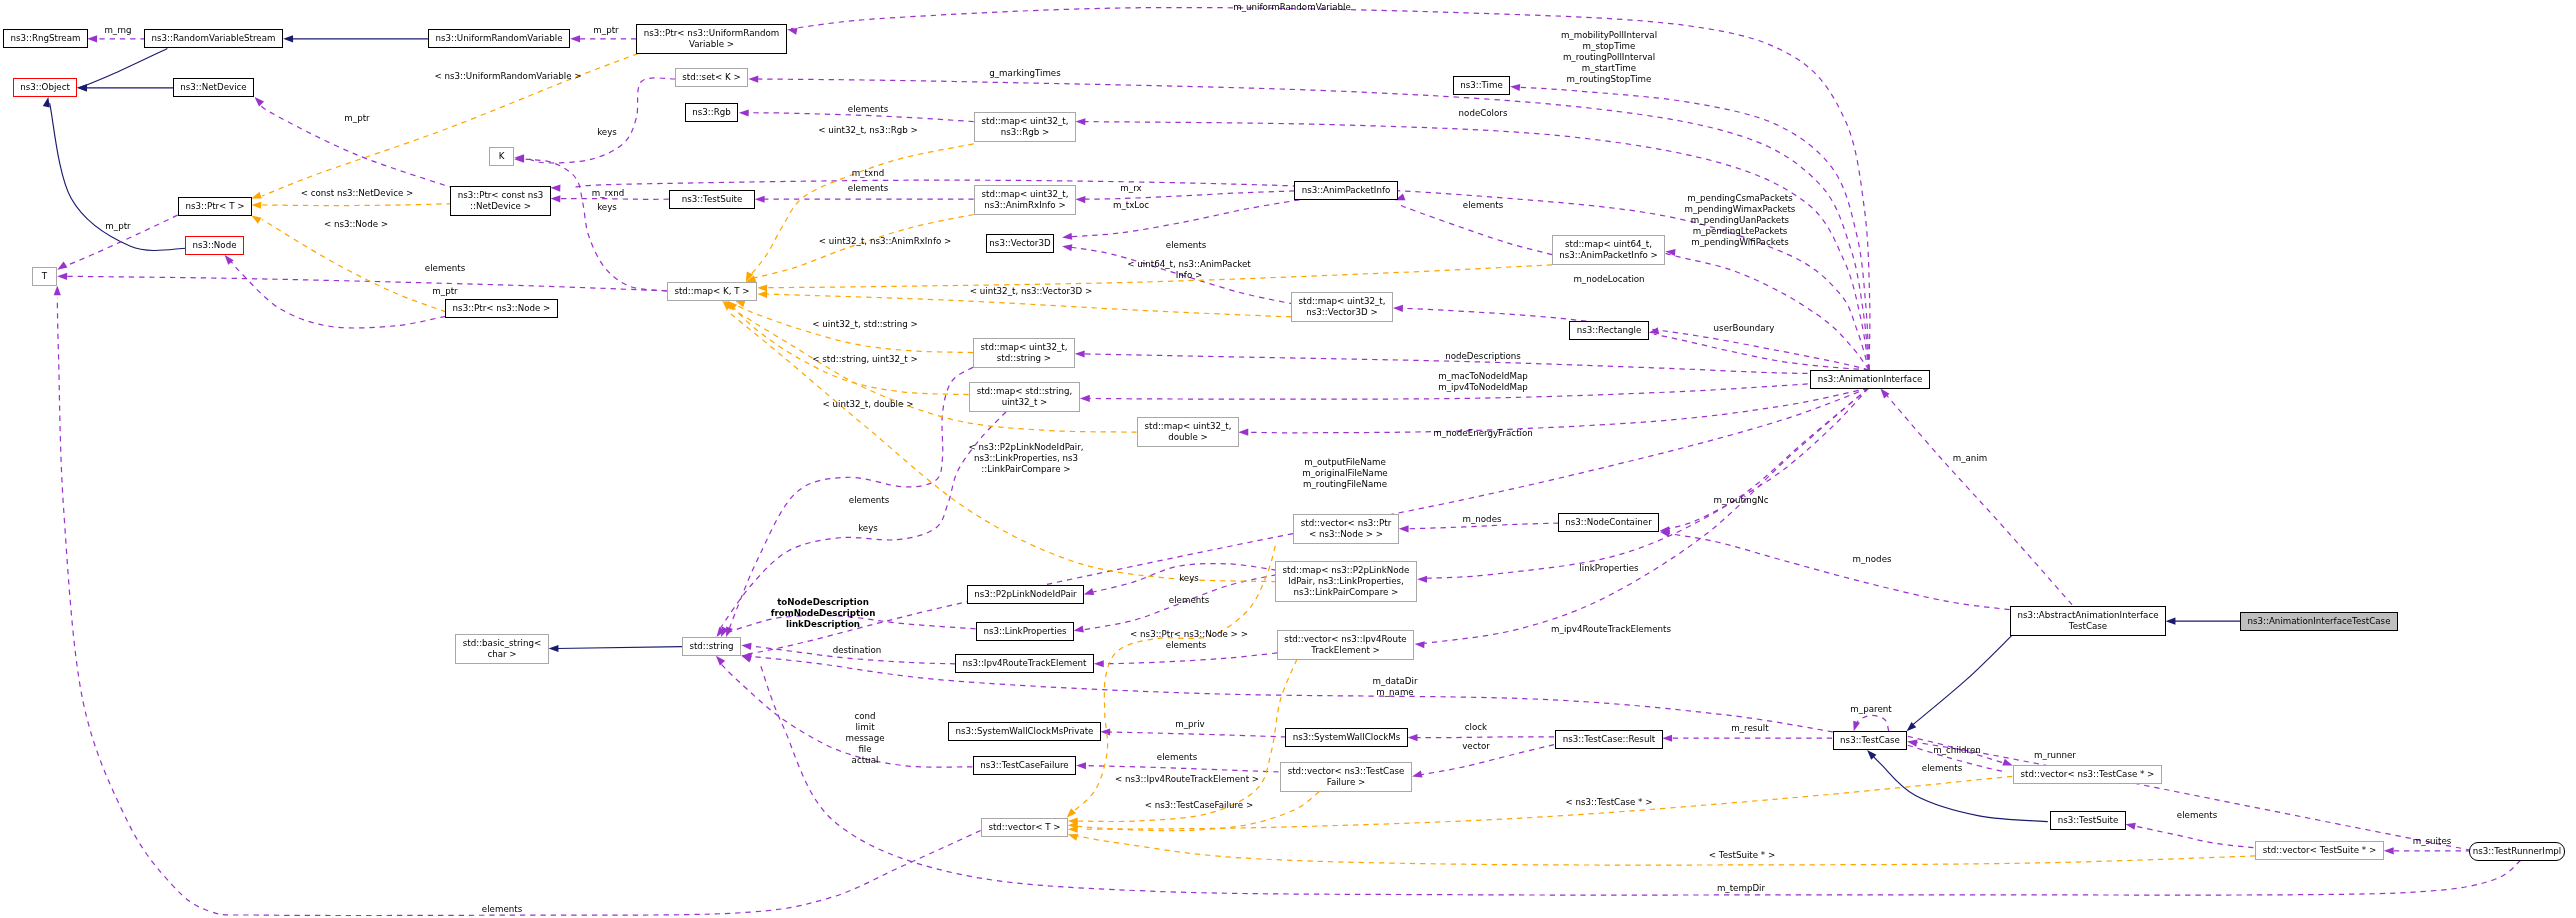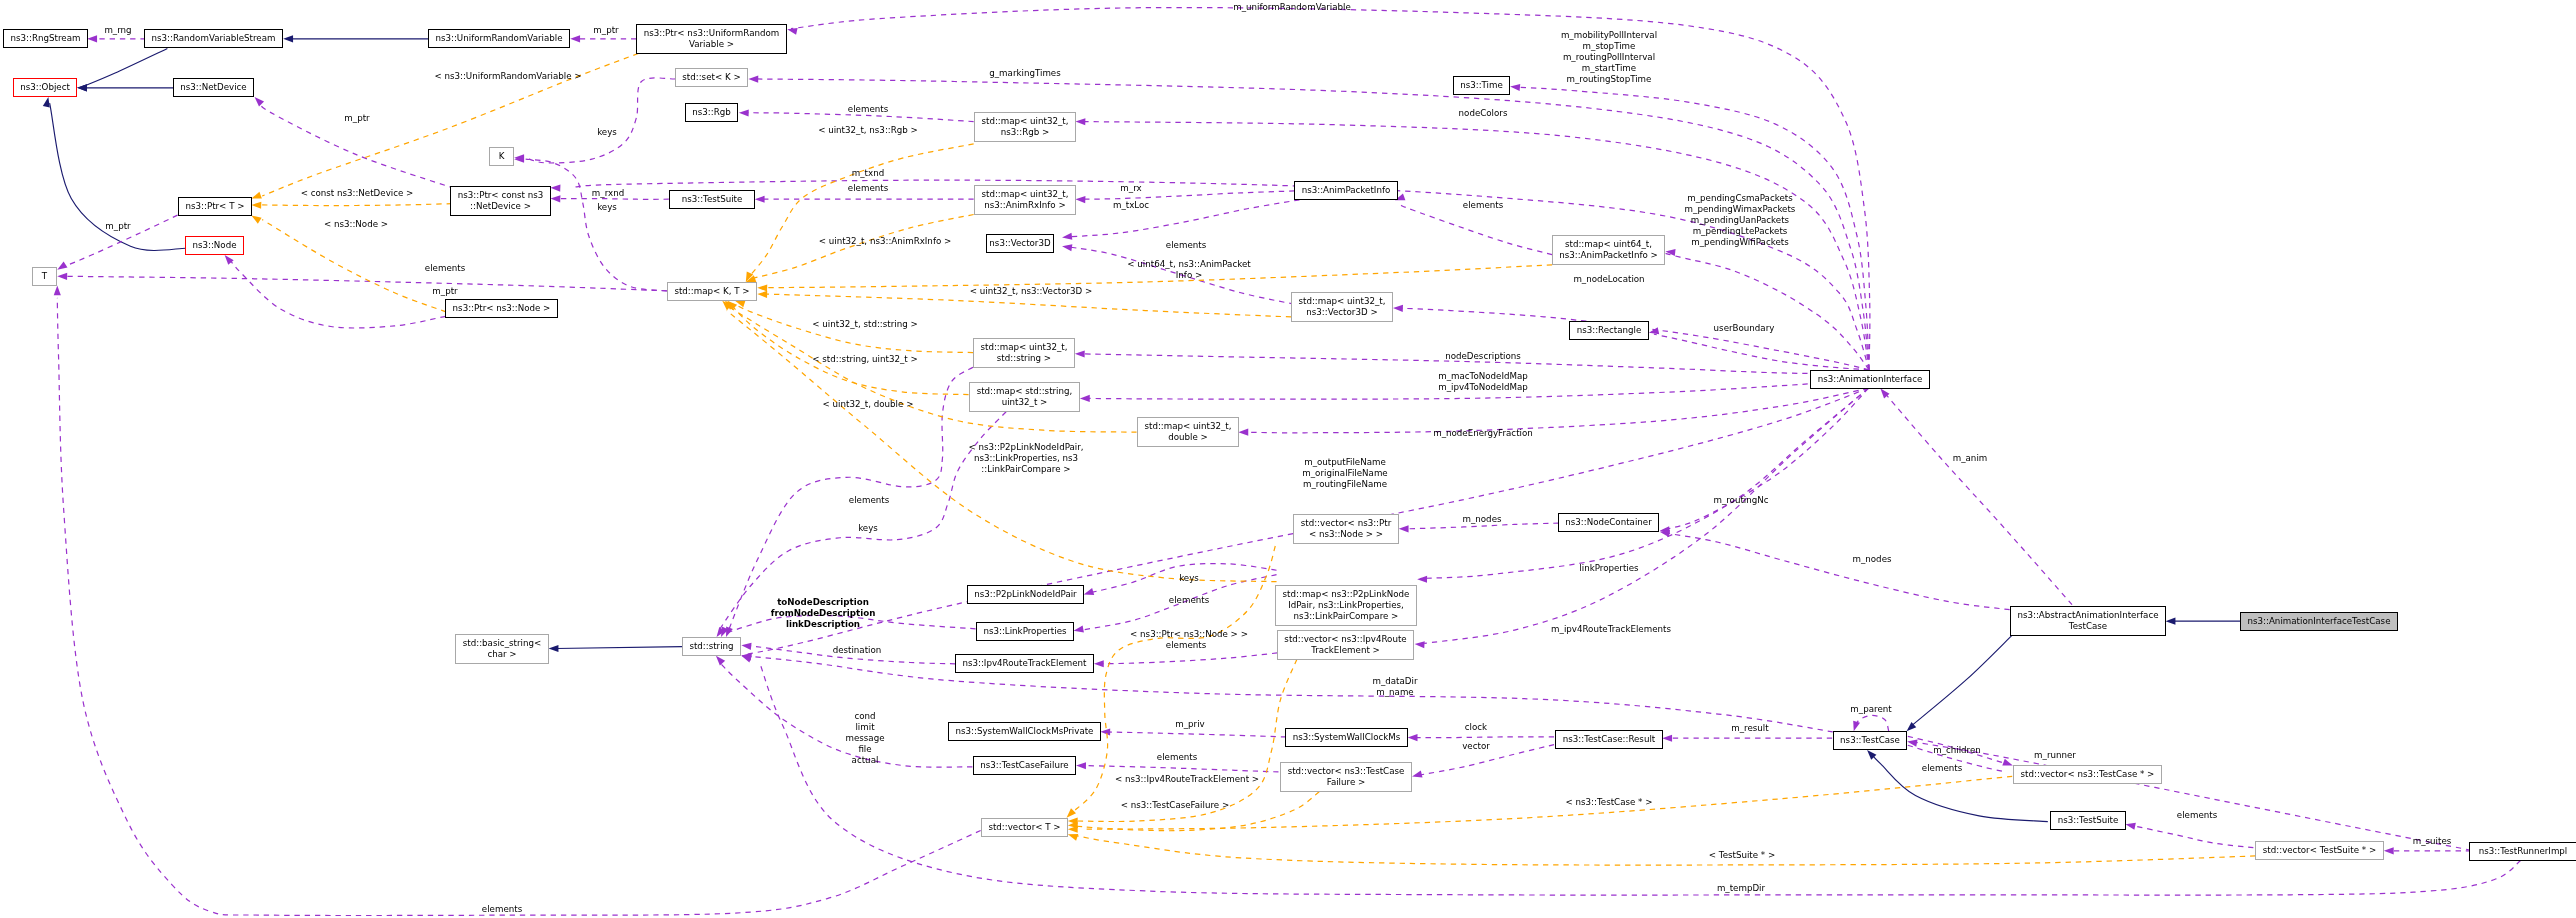--- a/index.html
+++ b/index.html
@@ -371,21 +371,21 @@
       <div class="node n-light" style="left: 973px; top: 338px; width: 102px; height: 30px;">std::map&lt; uint32_t,
 std::string &gt;</div>
       <div class="node n-solid" style="left: 1810px; top: 370px; width: 120px; height: 19px;">ns3::AnimationInterface</div>
       <div class="node n-light" style="left: 969px; top: 382px; width: 111px; height: 30px;">std::map&lt; std::string,
 uint32_t &gt;</div>
       <div class="node n-light" style="left: 1137px; top: 417px; width: 102px; height: 30px;">std::map&lt; uint32_t,
 double &gt;</div>
       <div class="node n-light" style="left: 1293px; top: 514px; width: 106px; height: 30px;">std::vector&lt; ns3::Ptr
 &lt; ns3::Node &gt; &gt;</div>
       <div class="node n-solid" style="left: 1558px; top: 513px; width: 101px; height: 19px;">ns3::NodeContainer</div>
-      <div class="node n-light" style="left: 1275px; top: 561px; width: 142px; height: 41px; margin-top: 24px;">std::map&lt; ns3::P2pLinkNode
+      <div class="node n-light" style="left: 1275px; top: 561px; width: 142px; height: 41px;">std::map&lt; ns3::P2pLinkNode
 IdPair, ns3::LinkProperties,
 ns3::LinkPairCompare &gt;</div>
       <div class="node n-solid" style="left: 967px; top: 585px; width: 117px; height: 19px;">ns3::P2pLinkNodeIdPair</div>
       <div class="node n-light" style="left: 455px; top: 634px; width: 94px; height: 30px;">std::basic_string&lt;
 char &gt;</div>
       <div class="node n-light" style="left: 682px; top: 637px; width: 59px; height: 19px;">std::string</div>
       <div class="node n-solid" style="left: 976px; top: 622px; width: 98px; height: 19px;">ns3::LinkProperties</div>
       <div class="node n-solid" style="left: 2010px; top: 606px; width: 156px; height: 30px;">ns3::AbstractAnimationInterface
 TestCase</div>
       <div class="node n-gray" style="left: 2240px; top: 612px; width: 158px; height: 19px;">ns3::AnimationInterfaceTestCase</div>
@@ -396,21 +396,21 @@
       <div class="node n-solid" style="left: 1285px; top: 728px; width: 123px; height: 19px;">ns3::SystemWallClockMs</div>
       <div class="node n-solid" style="left: 1555px; top: 730px; width: 108px; height: 19px;">ns3::TestCase::Result</div>
       <div class="node n-solid" style="left: 1833px; top: 731px; width: 74px; height: 19px;">ns3::TestCase</div>
       <div class="node n-solid" style="left: 973px; top: 756px; width: 103px; height: 19px;">ns3::TestCaseFailure</div>
       <div class="node n-light" style="left: 1280px; top: 762px; width: 132px; height: 30px;">std::vector&lt; ns3::TestCase
 Failure &gt;</div>
       <div class="node n-light" style="left: 2013px; top: 765px; width: 149px; height: 19px;">std::vector&lt; ns3::TestCase * &gt;</div>
       <div class="node n-solid" style="left: 2050px; top: 811px; width: 76px; height: 19px;">ns3::TestSuite</div>
       <div class="node n-light" style="left: 981px; top: 818px; width: 87px; height: 19px;">std::vector&lt; T &gt;</div>
       <div class="node n-light" style="left: 2255px; top: 841px; width: 129px; height: 19px;">std::vector&lt; TestSuite * &gt;</div>
-      <div class="node n-solid" style="left: 2469px; top: 842px; width: 108px; height: 19px;">ns3::TestRunnerImpl</div>
+      <div class="node n-solid" style="left: 2469px; top: 842px; width: 96px; height: 19px; border-radius: 9px;">ns3::TestRunnerImpl</div>
     </div>
   <div id="labellayer">
       <div class="elabel" style="left: 118px; top: 30px;">m_rng</div>
       <div class="elabel" style="left: 606px; top: 30px;">m_ptr</div>
       <div class="elabel" style="left: 357px; top: 118px;">m_ptr</div>
       <div class="elabel" style="left: 607px; top: 132px;">keys</div>
       <div class="elabel" style="left: 607px; top: 207px;">keys</div>
       <div class="elabel" style="left: 608px; top: 193px;">m_rxnd</div>
       <div class="elabel" style="left: 868px; top: 109px;">elements</div>
       <div class="elabel" style="left: 868px; top: 188px;">elements</div>
@@ -488,18 +488,18 @@
 Info &gt;</div>
       <div class="elabel" style="left: 1031px; top: 291px;">&lt; uint32_t, ns3::Vector3D &gt;</div>
       <div class="elabel" style="left: 865px; top: 324px;">&lt; uint32_t, std::string &gt;</div>
       <div class="elabel" style="left: 865px; top: 359px;">&lt; std::string, uint32_t &gt;</div>
       <div class="elabel" style="left: 868px; top: 404px;">&lt; uint32_t, double &gt;</div>
       <div class="elabel" style="left: 1026px; top: 458px;">&lt; ns3::P2pLinkNodeIdPair,
 ns3::LinkProperties, ns3
 ::LinkPairCompare &gt;</div>
       <div class="elabel" style="left: 1189px; top: 634px;">&lt; ns3::Ptr&lt; ns3::Node &gt; &gt;</div>
       <div class="elabel" style="left: 1187px; top: 779px;">&lt; ns3::Ipv4RouteTrackElement &gt;</div>
-      <div class="elabel" style="left: 1175px; top: 805px; text-align: right;">&lt; ns3::TestCaseFailure &gt;</div>
+      <div class="elabel" style="left: 1199px; top: 805px; text-align: right;">&lt; ns3::TestCaseFailure &gt;</div>
       <div class="elabel" style="left: 1609px; top: 802px;">&lt; ns3::TestCase * &gt;</div>
       <div class="elabel" style="left: 1742px; top: 855px;">&lt; TestSuite * &gt;</div>
     </div>
 </div>
 
 
 </body></html>

